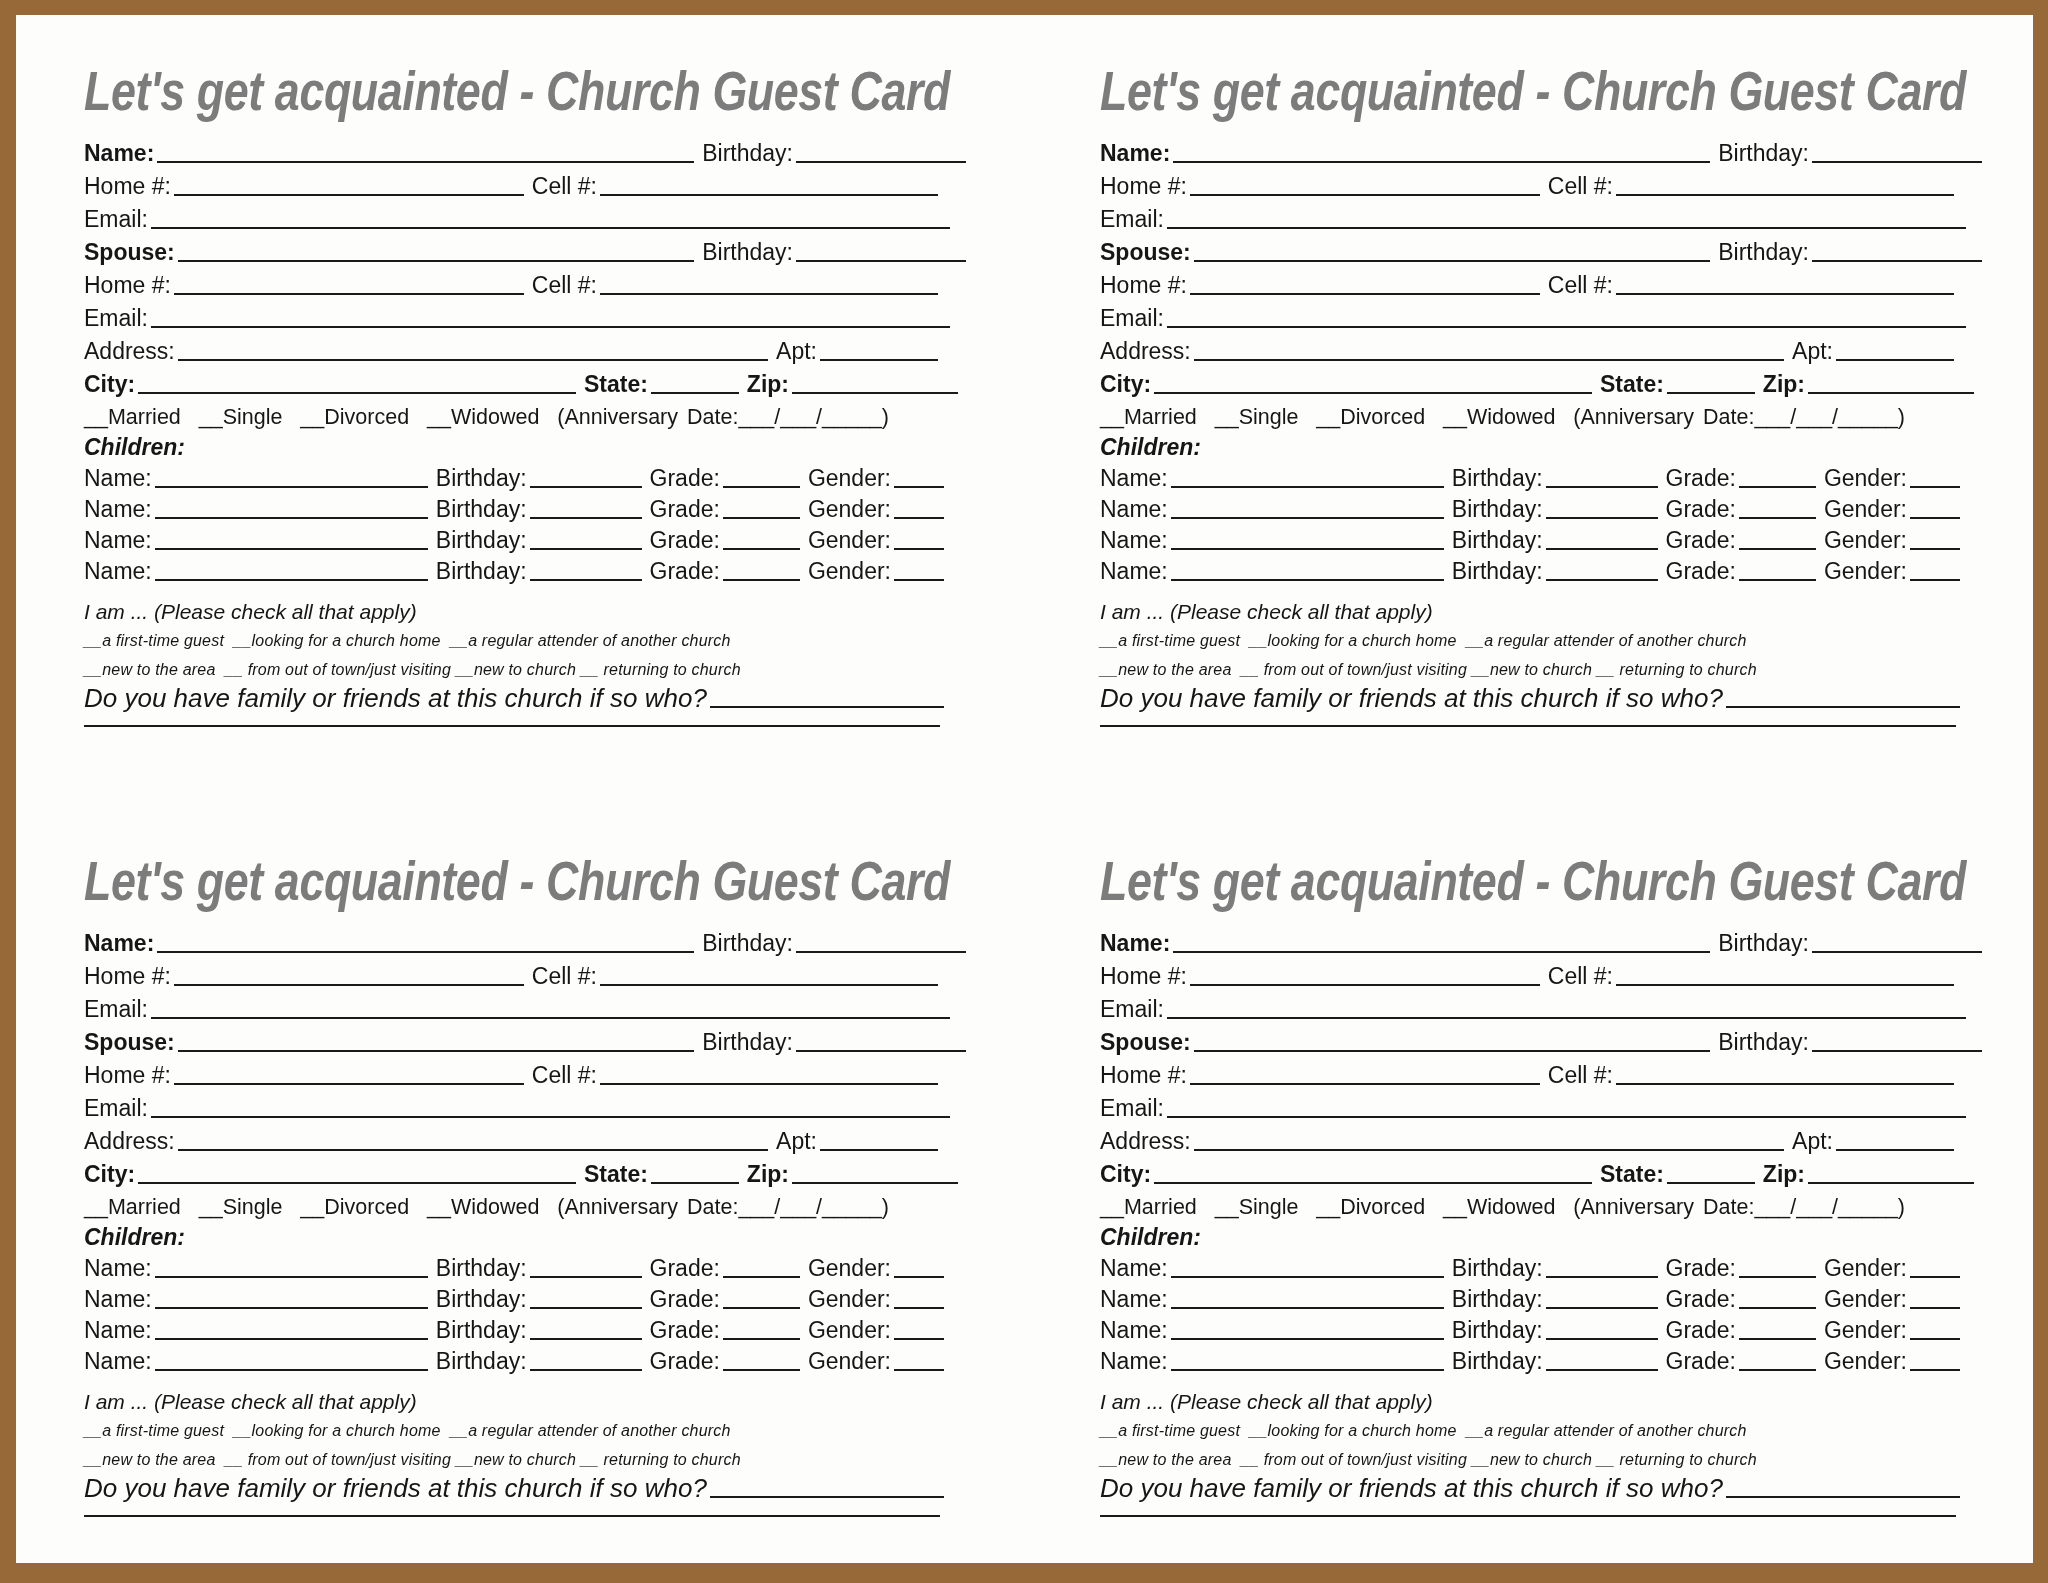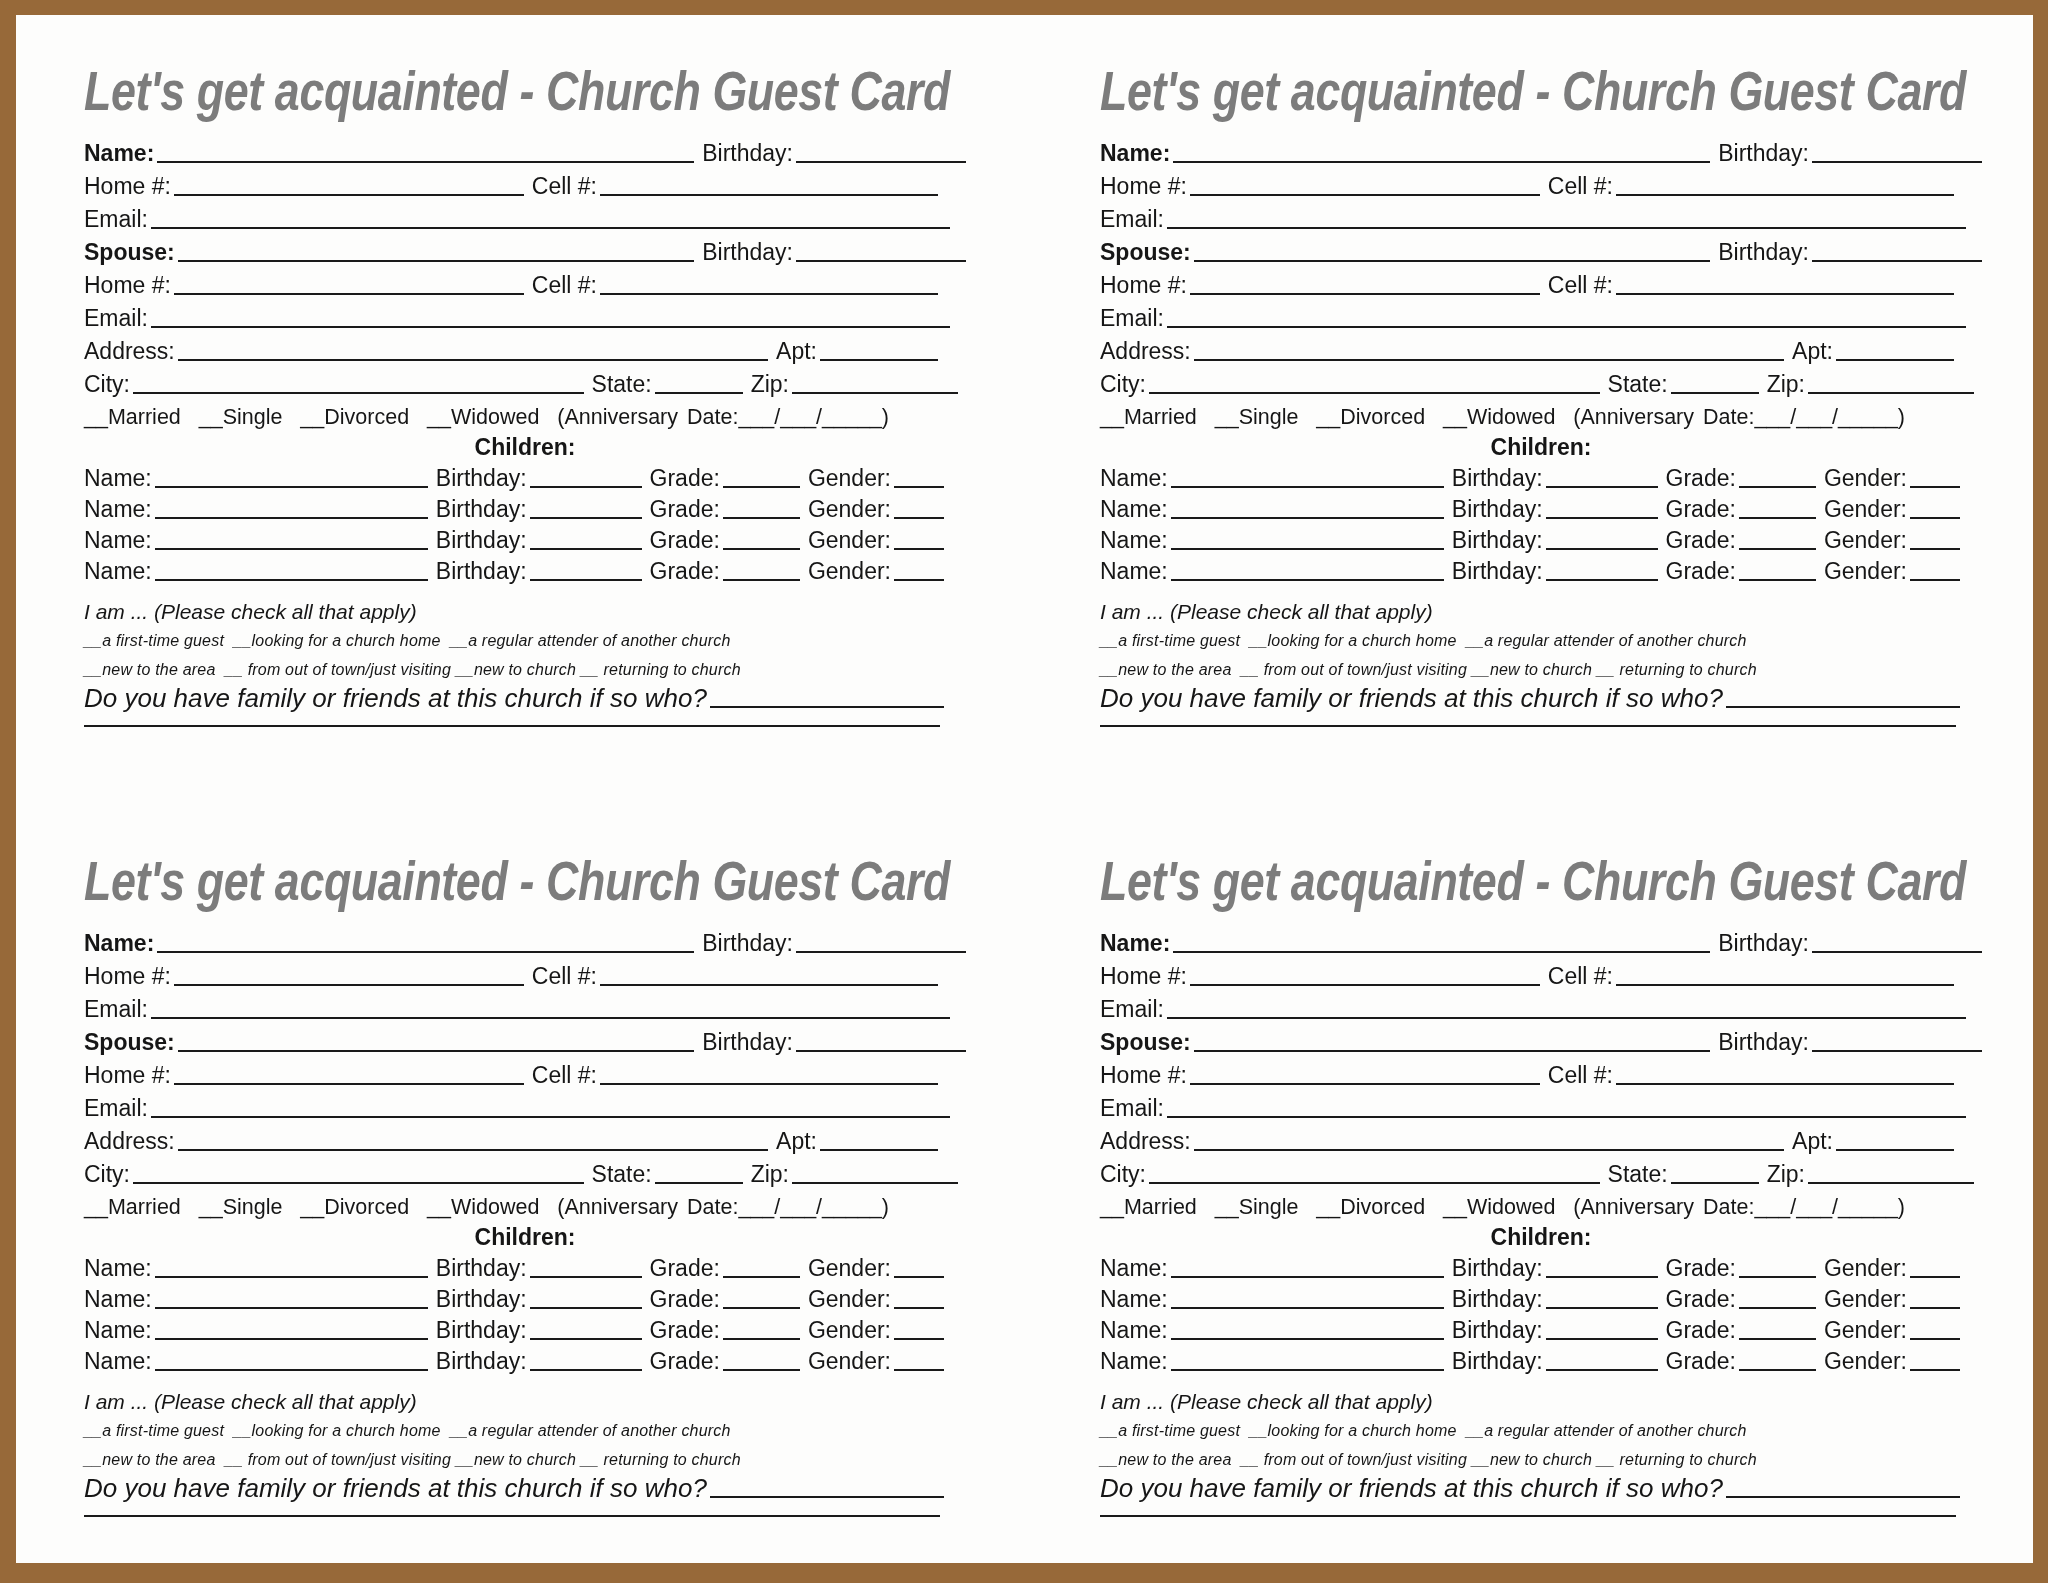--- a/index.html
+++ b/index.html
@@ -54,34 +54,34 @@
     margin-bottom: 4px;
     margin-left: 3px;
     height: 0;
   }
   .grow { flex: 1 1 auto; }
   .b { font-weight: bold; }
   .ml { margin-left: 8px; }
   .pr28 { padding-right: 28px; }
   .pr16 { padding-right: 16px; }
   .pr22 { padding-right: 22px; }
-  .pr8  { padding-right: 8px; }
+  .pr8  { padding-right: 8px; font-weight: bold; }
   .w-bday   { width: 170px; flex: 0 0 auto; }
   .w-cell   { width: 338px; flex: 0 0 auto; }
   .w-apt    { width: 118px; flex: 0 0 auto; }
   .w-state  { width: 88px;  flex: 0 0 auto; }
   .w-zip    { width: 166px; flex: 0 0 auto; }
   .w-cbday  { width: 112px; flex: 0 0 auto; }
   .w-cgrade { width: 77px;  flex: 0 0 auto; }
   .w-cgender{ width: 50px;  flex: 0 0 auto; }
   .marital { height: 33px; font-size: 21.5px; word-spacing: 3px; }
   .heading {
     display: flex; align-items: flex-end;
     height: 30px;
-    font-size: 23px; font-weight: bold;  justify-content: center;
+    font-size: 23px; font-weight: bold; font-style: italic;
   }
   .r-child { height: 31px; }
   .r-iam    { height: 30px; margin-top: 10px; font-style: italic; font-size: 21px; align-items: flex-end; }
   .r-opt    { height: 29px; font-style: italic; font-size: 16px; letter-spacing: 0.2px; }
   .r-family { height: 29px; font-style: italic; font-size: 26px; }
   .final-line {
     margin-top: 13px;
     width: 856px;
     height: 0;
     border-bottom: 2.5px solid #1a1a1a;

